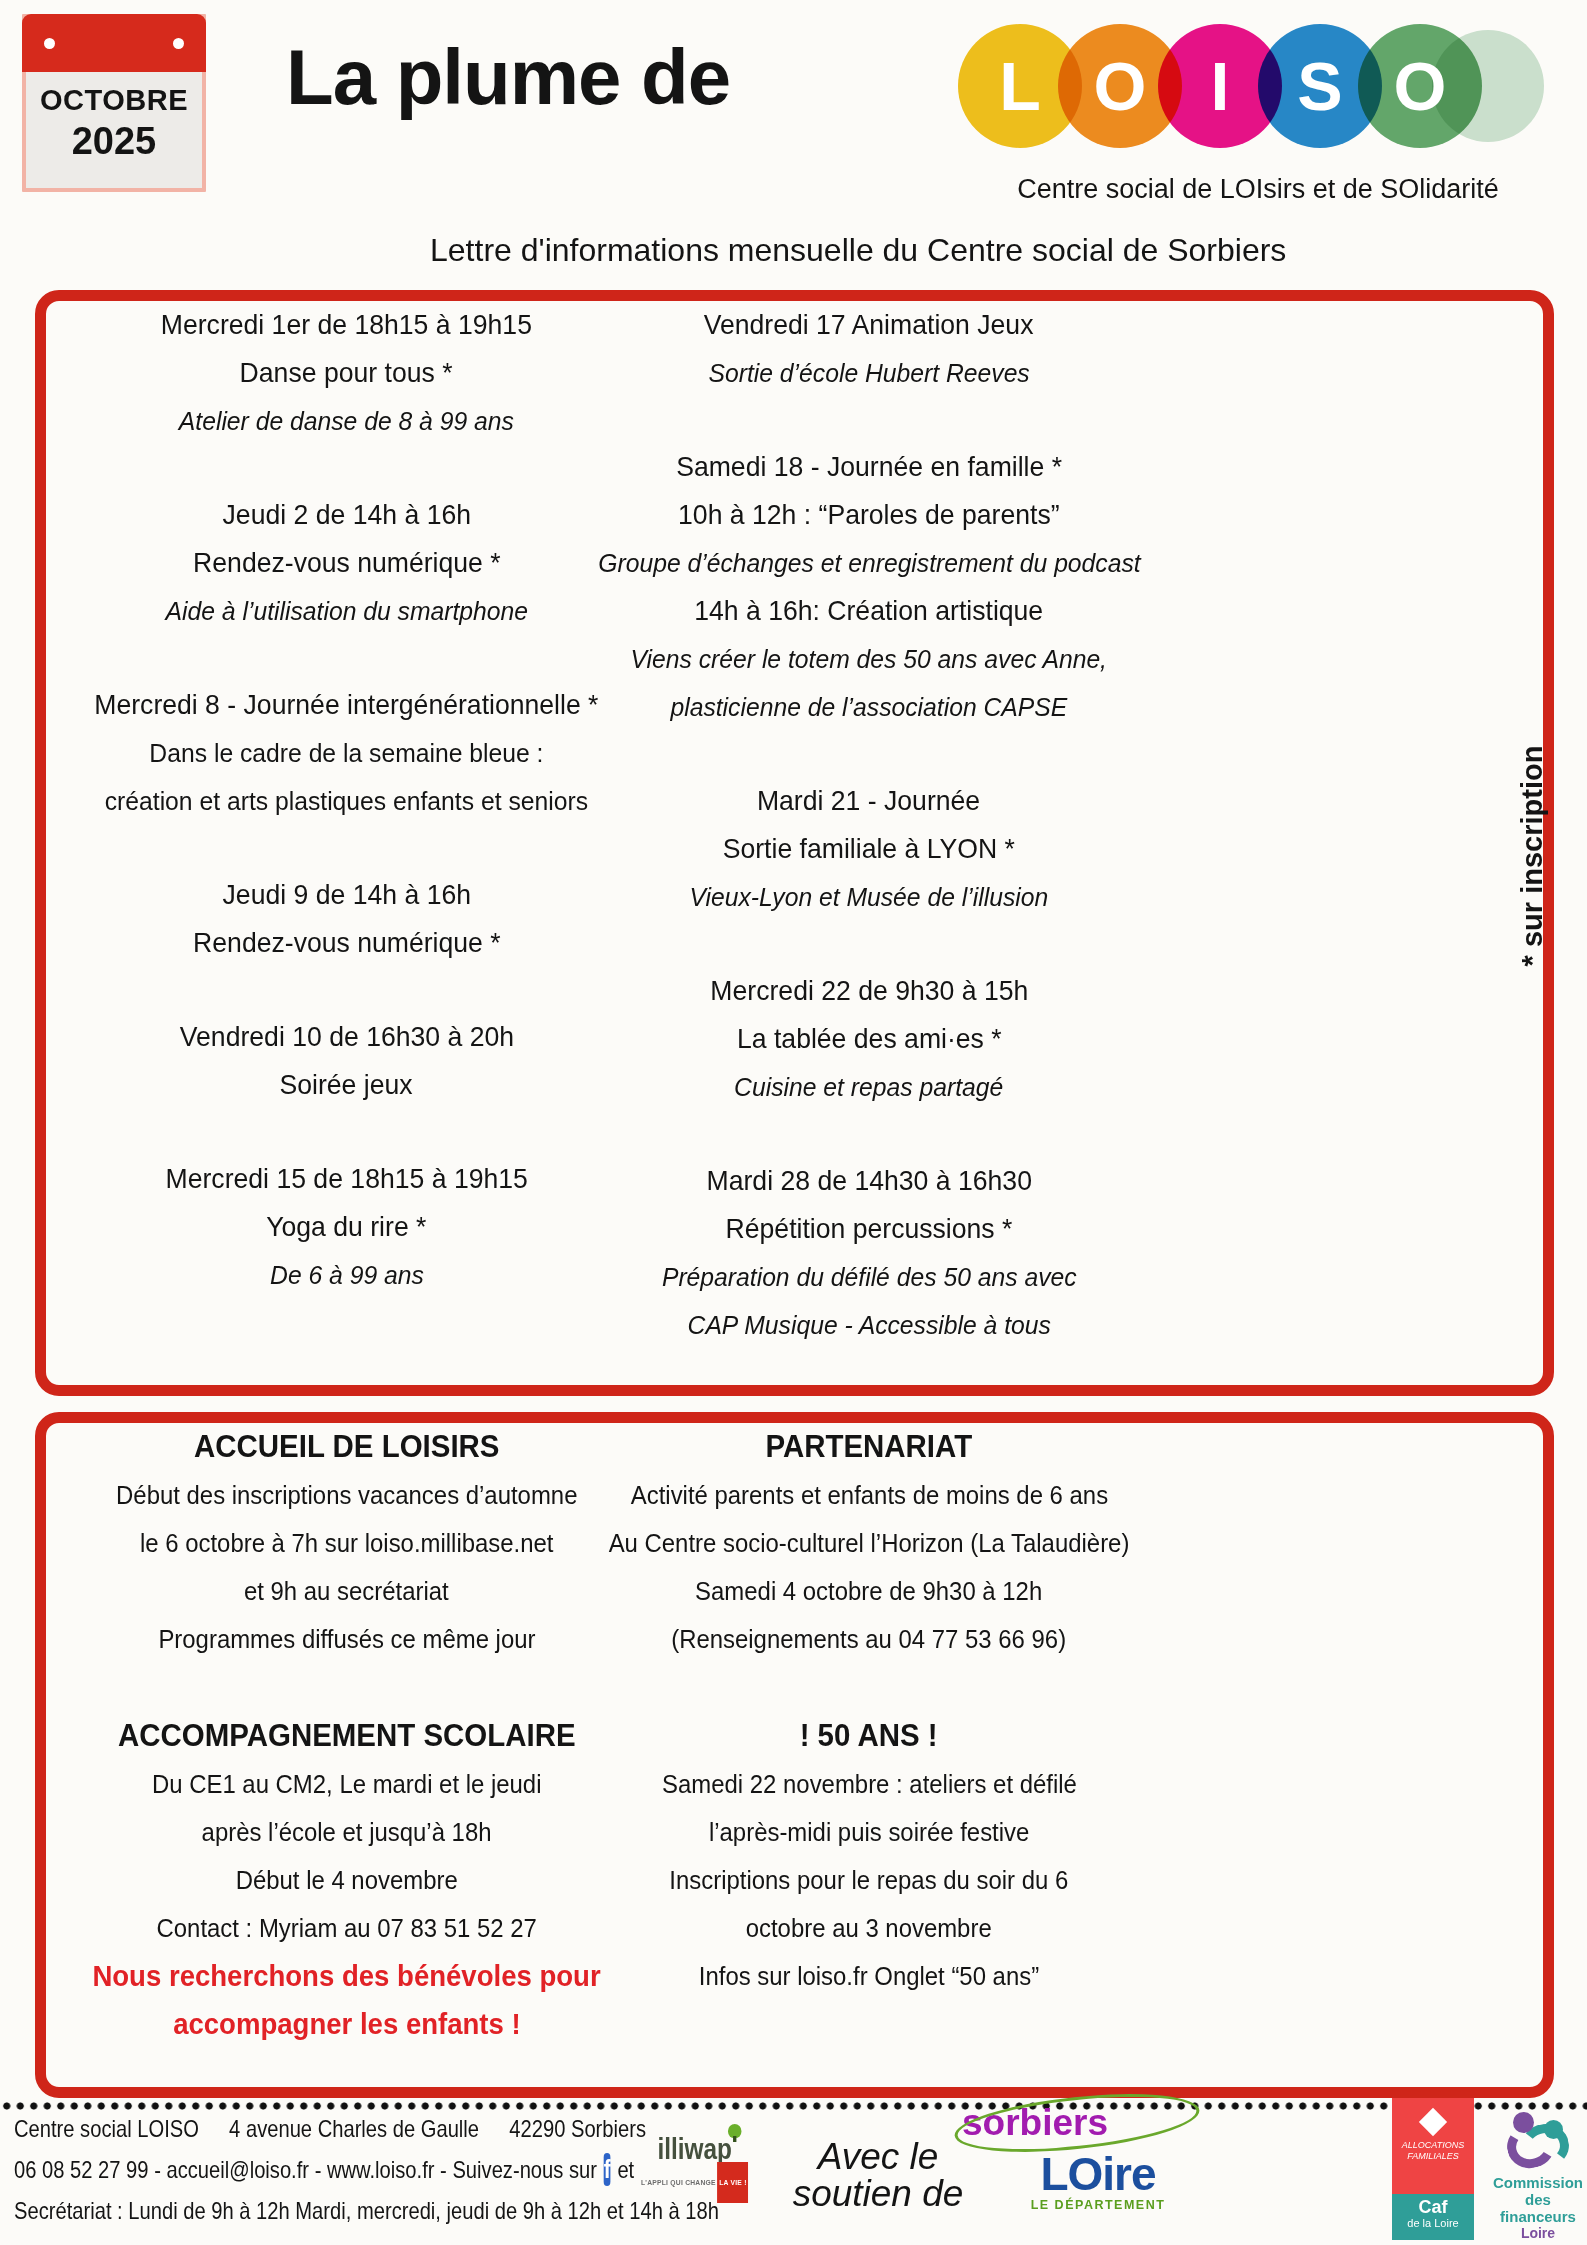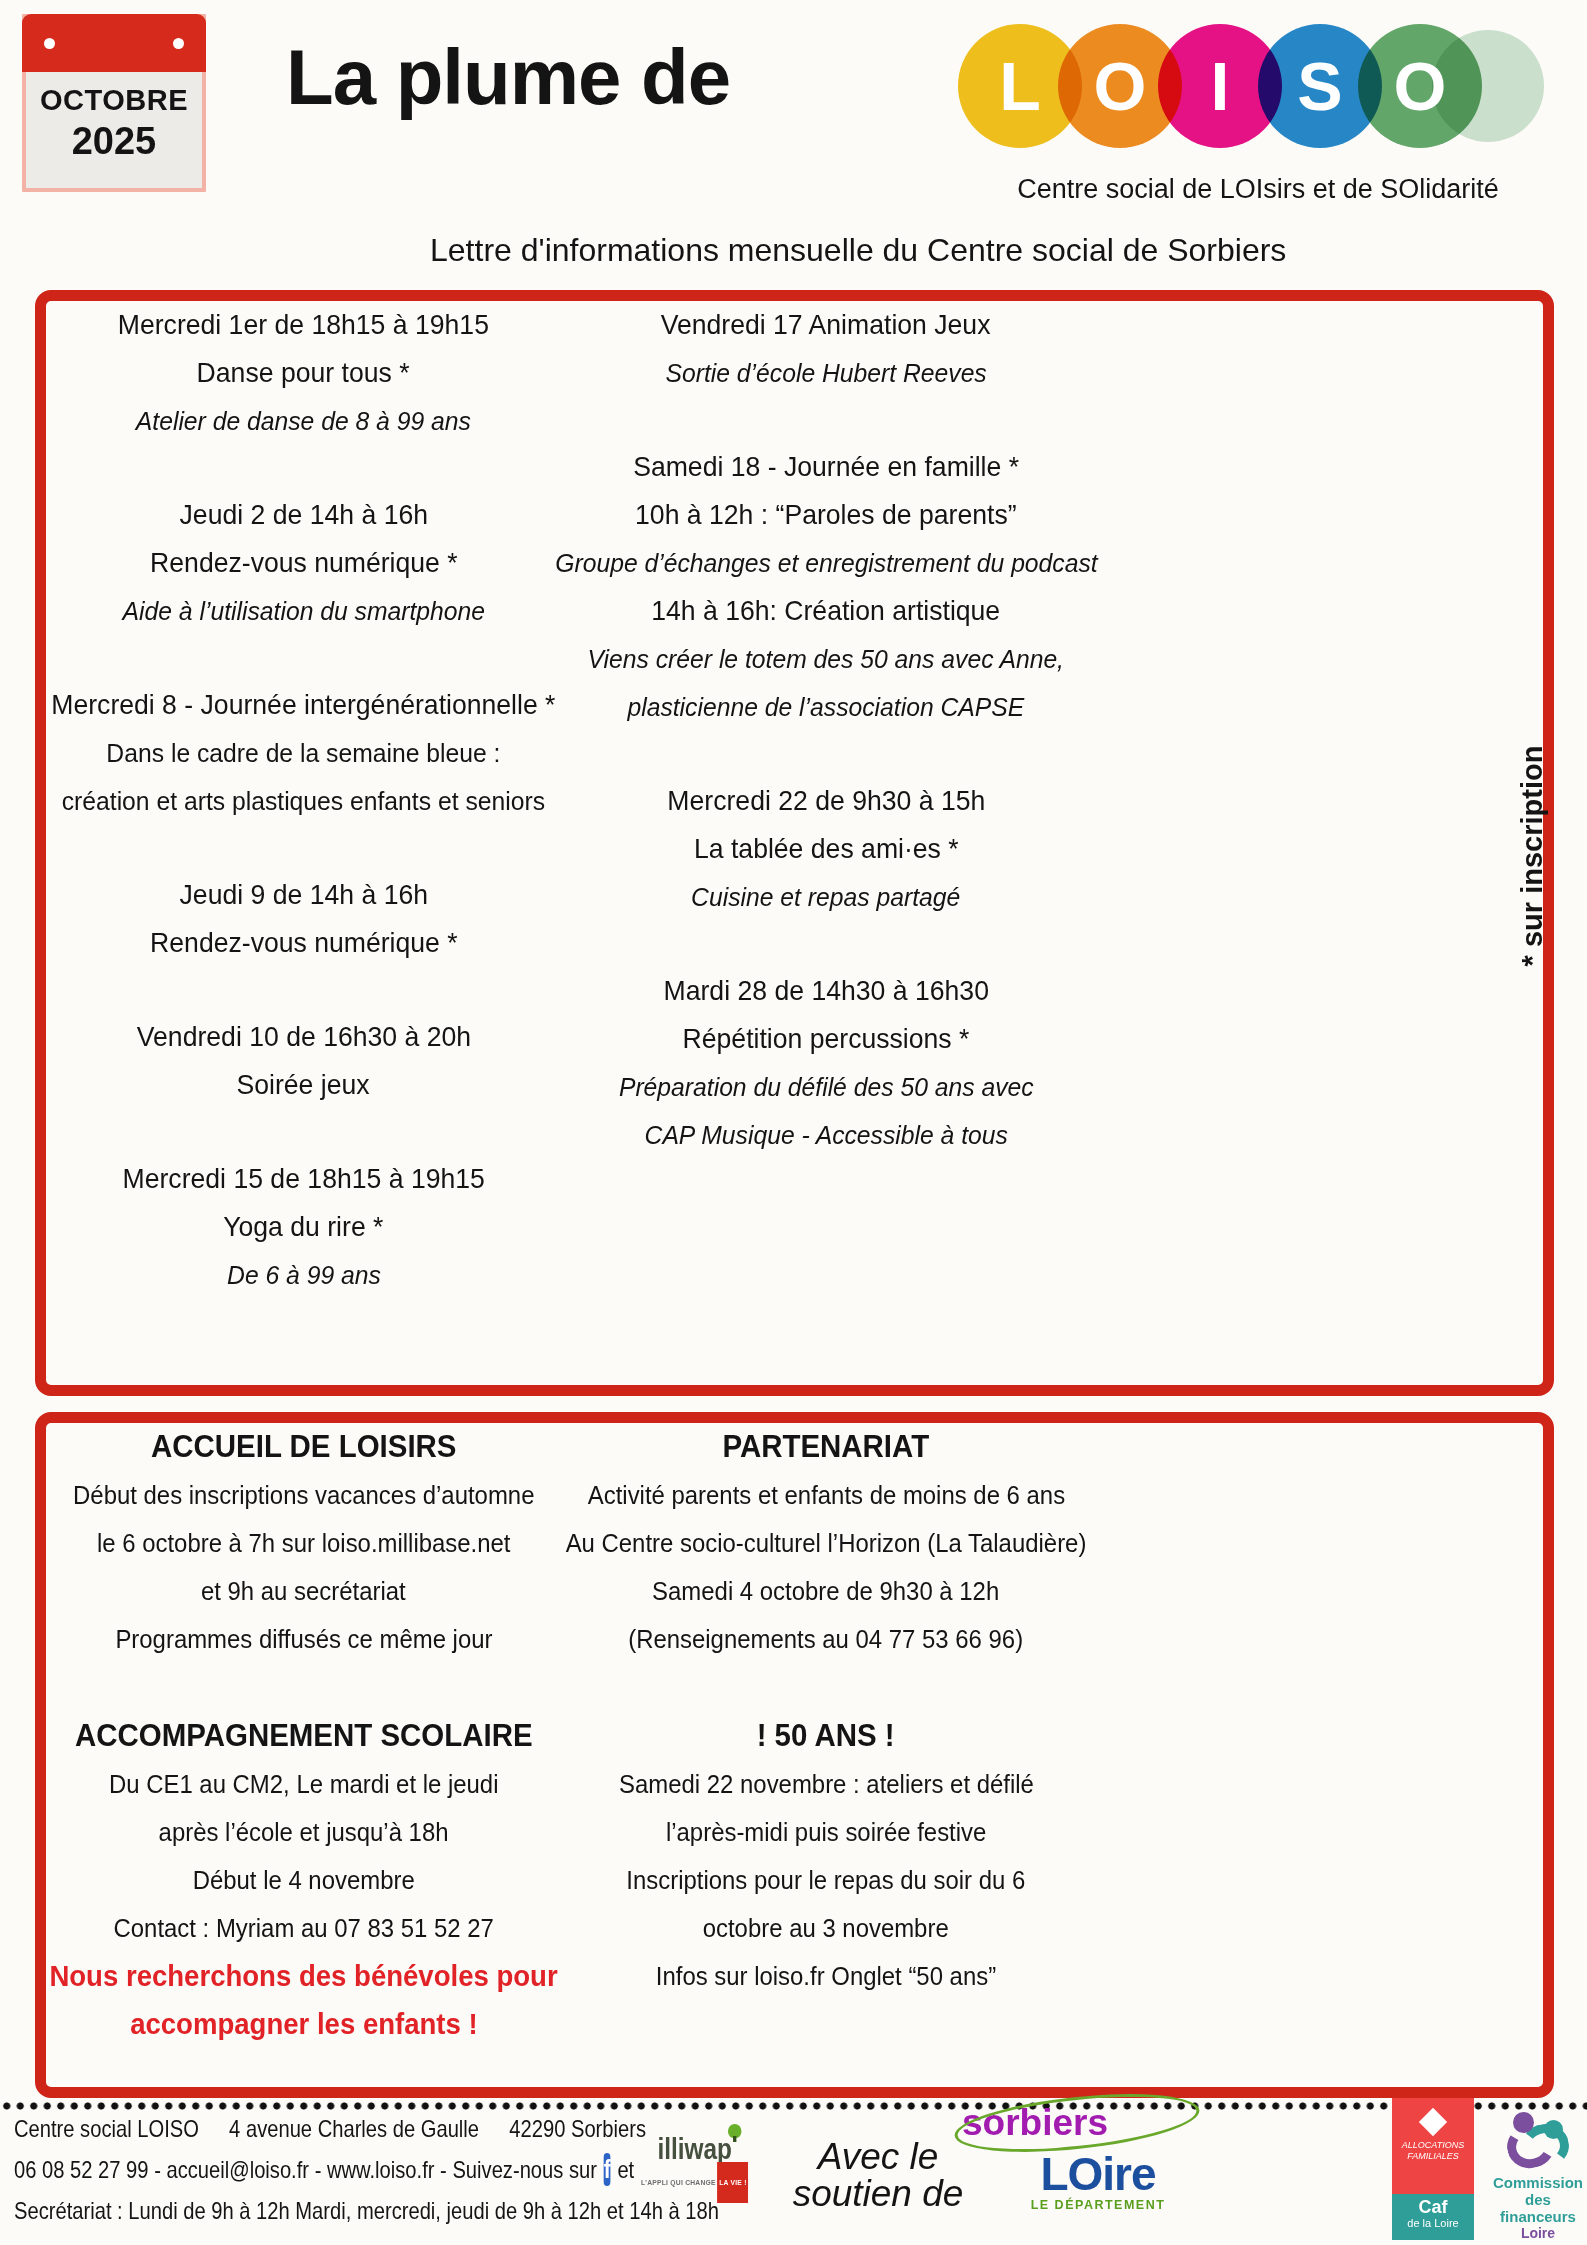--- a/index.html
+++ b/index.html
@@ -30,21 +30,21 @@
           align-items:center; justify-content:center; color:#fff;
           font-size:68px; font-weight:700; }
 
   .org-line { position:absolute; left:958px; top:174px; width:600px; text-align:center;
               font-size:27px; white-space:nowrap; }
   .sub-line { position:absolute; left:430px; top:232px; width:615px; text-align:center;
               font-size:32px; white-space:nowrap; }
 
   
   .box { position:absolute; left:35px; width:1519px; border:11px solid #cf2519;
-         border-radius:16px; }
+         border-radius:24px;padding-left:43px; }
   .box.events { top:290px; height:1106px; }
   .box.info   { top:1412px; height:686px; }
   .cols { display:flex; }
   .ecol1, .icol1 { width:515px; }
   .ecol2, .icol2 { width:530px; }
   .col { display:flex; flex-direction:column; align-items:center; }
 
   .event { margin-bottom:46px; display:flex; flex-direction:column; align-items:center; }
   .eline { height:48px; line-height:48px; white-space:nowrap; transform:scaleX(.95); }
   .e-m { font-size:28px; font-weight:500; }
@@ -194,20 +194,25 @@
         </div>
         <div class="event">
           <div class="eline e-m">Samedi 18 - Journée en famille *</div>
           <div class="eline e-m">10h à 12h : “Paroles de parents”</div>
           <div class="eline e-i">Groupe d’échanges et enregistrement du podcast</div>
           <div class="eline e-m">14h à 16h: Création artistique</div>
           <div class="eline e-i">Viens créer le totem des 50 ans avec Anne,</div>
           <div class="eline e-i">plasticienne de l’association CAPSE</div>
         </div>
         <div class="event">
+          <div class="eline e-m">Mardi 21 - Journée</div>
+          <div class="eline e-m">Sortie familiale à LYON *</div>
+          <div class="eline e-i">Vieux-Lyon et Musée de l’illusion</div>
+        </div>
+        <div class="event">
           <div class="eline e-m">Mercredi 22 de 9h30 à 15h</div>
           <div class="eline e-m">La tablée des ami·es *</div>
           <div class="eline e-i">Cuisine et repas partagé</div>
         </div>
         <div class="event">
           <div class="eline e-m">Mardi 28 de 14h30 à 16h30</div>
           <div class="eline e-m">Répétition percussions *</div>
           <div class="eline e-i">Préparation du défilé des 50 ans avec</div>
           <div class="eline e-i">CAP Musique - Accessible à tous</div>
         </div>

